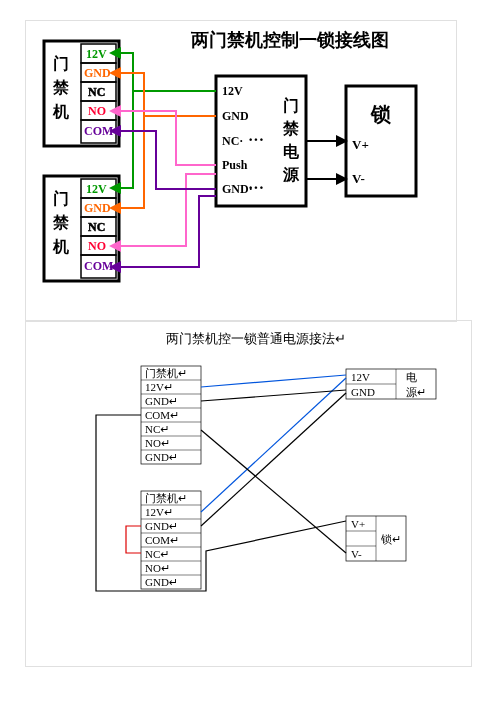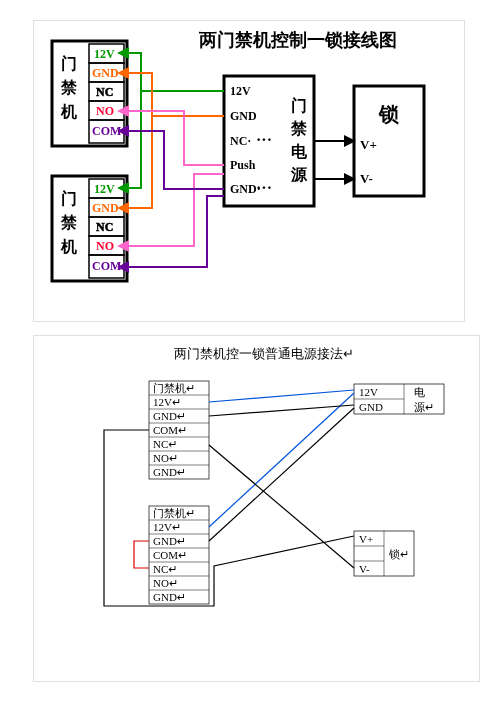--- a/index.html
+++ b/index.html
@@ -1,19 +1,19 @@
 <!DOCTYPE html>
 <html><head>
 <meta charset="utf-8">
 <style>
   body { margin:0; padding:0; background:#fff; font-family:"SimSun","Songti SC","STSong",serif; }
   .page { width:500px; height:707px; position:relative; overflow:hidden; }
-  .panel { position:absolute; border:1px solid #e0e0e0;margin-left:8px; }
+  .panel { position:absolute; border:1px solid #e0e0e0; }
   .panel.top { left:25px; top:20px; width:430px; height:300px; }
-  .panel.bottom { left:25px; top:335px; width:445px; height:345px; }
+  .panel.bottom { left:25px; top:320px; width:445px; height:345px; }
   svg { width:100%; height:100%; display:block; }
   text { font-family:"SimSun","Songti SC","STSong",serif; }
 </style>
 </head>
 <body>
 
 <div class="page">
 
 <div class="panel top">
 <svg viewBox="0 0 430 300">

